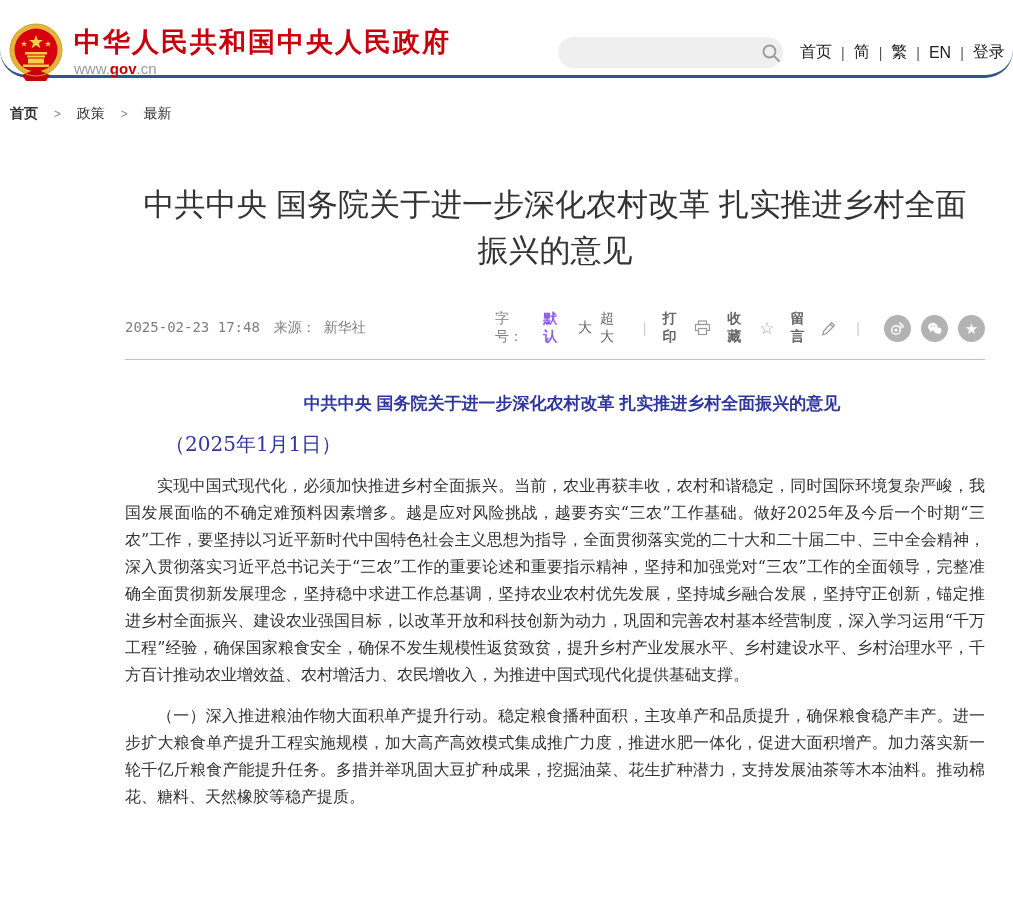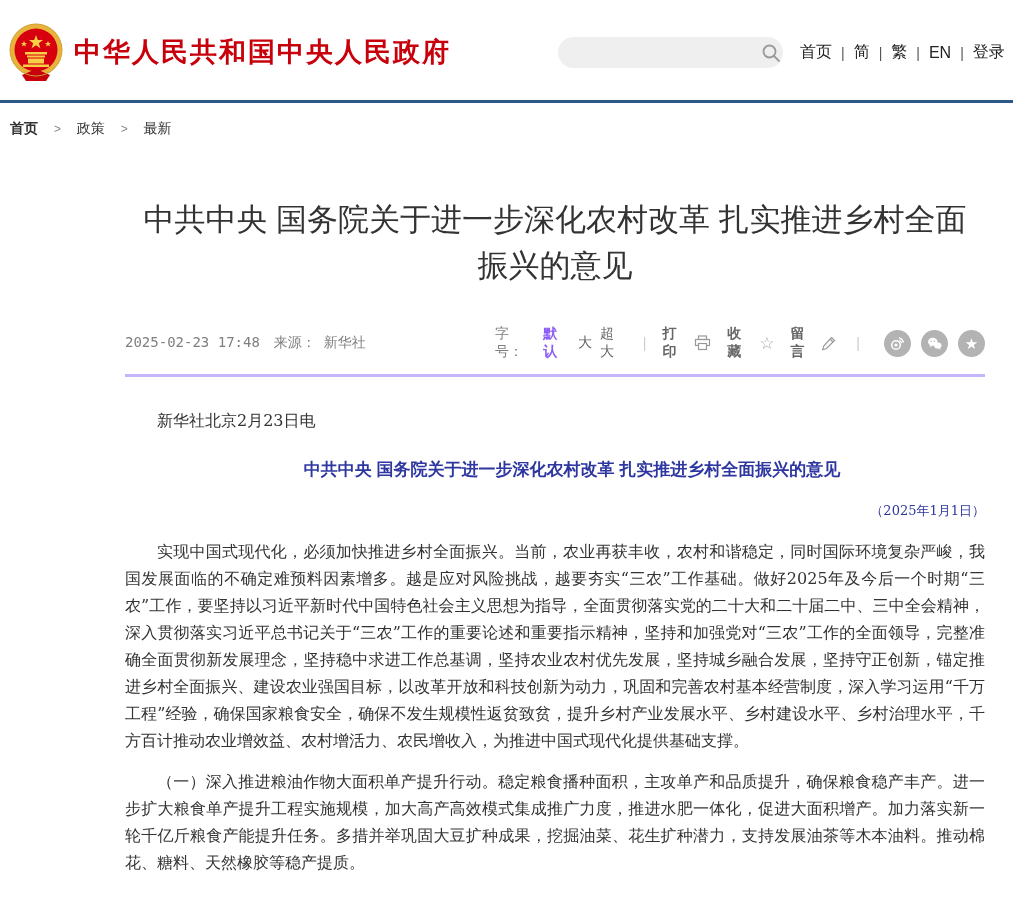--- a/index.html
+++ b/index.html
@@ -1,51 +1,51 @@
 <!DOCTYPE html>
 <html><head>
 <meta charset="utf-8">
 <style>
   * { box-sizing: border-box; margin: 0; padding: 0; }
   html, body { width: 1013px; height: 911px; overflow: hidden; background: #fff;
     font-family: "Liberation Sans", "DejaVu Sans", sans-serif; }
 
   
-  .header { position: relative; height: 103px; border-bottom: 3px solid #2c5788; background:#fff; }
+  .header { position: relative; height: 78px; border-bottom: 3px solid #2c5788; background:#fff;border-radius:28px; }
   .logo-wrap { position: absolute; left: 8px; top: 23px; display: flex; align-items: center; }
   .emblem { width: 56px; height: 58px; flex: 0 0 auto; }
   .site-text { margin-left: 10px; }
   .site-title { color: #c7000b; font-size: 27px; font-weight: bold; letter-spacing: 2px; line-height: 30px; }
   .site-url { font-size: 15px; color: #9a9a9a; margin-top: 3px; }
   .site-url .gov { color: #c7000b; font-weight: bold; }
 
   .search-box { position: absolute; left: 558px; top: 37px; width: 225px; height: 31px;
     background: #efefef; border-radius: 16px; display: flex; align-items: center; }
   .search-input { flex: 1; border: none; outline: none; background: transparent;
     padding: 0 6px 0 16px; font-size: 14px; color: #333; height: 100%; }
   .search-icon { width: 20px; height: 20px; margin-right: 12px; flex: 0 0 auto; cursor: pointer; }
 
   .top-nav { position: absolute; left: 800px; top: 42px; white-space: nowrap;
     font-size: 16px; color: #222; display: flex; align-items: center; }
   .top-nav .nav-item { color: #222; cursor: pointer; text-decoration: none; }
   .top-nav .pipe { color: #555; margin: 0 9px; font-size: 14px; }
 
   
-  .breadcrumb { padding: 17px 16px 15px 10px; font-size: 14px; color: #333; }
+  .breadcrumb { padding: 17px 16px 15px 10px; font-size: 14px; color: #333; margin-top: 10px; }
   .breadcrumb .crumb { cursor: pointer; }
   .breadcrumb .crumb-home { font-weight: bold; }
   .breadcrumb .crumb-sep { color: #888; margin: 0 12px; font-size: 12px; }
 
   
   .content { width: 860px; margin-left: 125px; }
   .article-title { margin: 44px 10px 36px; text-align: center; font-size: 31px;
     line-height: 46px; color: #333; font-weight: 400; }
 
   .meta-row { display: flex; align-items: center; font-size: 14px; color: #888;
-    padding-bottom: 13px; border-bottom: 3px solid #c4b5fd; }
+    padding-bottom: 13px; border-bottom: 1px solid #c4b5fd; }
   .meta-left { width: 370px; color: #7f7f7f; }
   .meta-left .dt { font-family: "DejaVu Sans Mono", monospace; letter-spacing: 0; }
   .meta-right { display: flex; align-items: center; flex: 1; }
   .fs-label { color: #7f7f7f; }
   .fs-opt { margin-left: 8px; color: #666; cursor: pointer; }
   .fs-opt.active { color: #8b5cf6; font-weight: bold; font-family: Liberation Serif, serif; }
   .meta-pipe { color: #ccc; margin: 0 16px; }
   .tool { display: inline-flex; align-items: center; color: #666; cursor: pointer; margin-right: 16px; font-weight: bold; }
   .tool .t-icon { margin-left: 6px; display: inline-flex; align-items: center; }
   .star-glyph { font-size: 17px; color: #aaa; line-height: 1; }
@@ -55,21 +55,21 @@
     color: #fff; cursor: pointer; }
   .qzone-star { font-size: 15px; line-height: 1; color: #fff; }
 
   
   .article-body { margin-top: 30px; font-family: "DejaVu Serif", "Liberation Serif", serif;
     font-size: 16px; color: #333; line-height: 27px; text-align: justify; }
   .article-body p { text-indent: 2em; margin-bottom: 14px; }
   .doc-center-title { text-align: center; text-indent: 0; color: #2e36a0; font-weight: bold;
     font-size: 17px; font-family: "Liberation Sans", "DejaVu Sans", sans-serif;
     margin: 22px 0 6px; }
-  .doc-center-date { text-align: right; text-indent: 0; color: #2e36a0; font-size: 13px; margin-bottom: 20px; }
+  .doc-center-date { text-align: left; text-indent: 0; color: #2e36a0; font-size: 20px; margin-bottom: 20px; }
   .section-heading { font-weight: bold; color: #333; text-indent: 2em;
     font-family: "Liberation Sans", "DejaVu Sans", sans-serif; font-size: 16px;
     margin: 22px 0 20px; }
 </style>
 </head>
 <body>
 
 <div class="header">
   <div class="logo-wrap">
     <svg class="emblem" viewBox="0 0 56 58">
@@ -80,20 +80,21 @@
       <polygon points="28,12 29.8,17 35,17 30.8,20.2 32.4,25.2 28,22.2 23.6,25.2 25.2,20.2 21,17 26.2,17" fill="#f7d046"></polygon>
       <polygon points="16,18 16.8,20 19,20 17.3,21.3 18,23.4 16,22.2 14,23.4 14.7,21.3 13,20 15.2,20" fill="#f7d046"></polygon>
       <polygon points="40,18 40.8,20 43,20 41.3,21.3 42,23.4 40,22.2 38,23.4 38.7,21.3 37,20 39.2,20" fill="#f7d046"></polygon>
       <rect x="17" y="29" width="22" height="2.5" fill="#f7d046"></rect>
       <rect x="19" y="32.5" width="18" height="2" fill="#f7d046"></rect>
       <rect x="20" y="35.5" width="16" height="5" fill="#f7d046"></rect>
       <rect x="15" y="41.5" width="26" height="2.5" fill="#f7d046"></rect>
     </svg>
     <div class="site-text">
       <div class="site-title">中华人民共和国中央人民政府</div>
+      <div class="site-url"><span>www.</span><span class="gov">gov</span><span>.cn</span></div>
     </div>
   </div>
 
   <div class="search-box">
     <input class="search-input" type="text" placeholder="" style="">
     <svg class="search-icon" viewBox="0 0 20 20">
       <circle cx="8.5" cy="8.5" r="6" fill="none" stroke="#9a9a9a" stroke-width="1.8"></circle>
       <line x1="13" y1="13" x2="18" y2="18" stroke="#9a9a9a" stroke-width="1.8" stroke-linecap="round"></line>
     </svg>
   </div>
@@ -184,20 +185,19 @@
           </svg>
         </span>
         <span class="share-circle">
           <span class="qzone-star">★</span>
         </span>
       </span>
     </div>
   </div>
 
   <div class="article-body">
-    <p>新华社北京2月23日电</p>
     <p class="doc-center-title">中共中央 国务院关于进一步深化农村改革 扎实推进乡村全面振兴的意见</p>
     <p class="doc-center-date">（2025年1月1日）</p>
     <p>实现中国式现代化，必须加快推进乡村全面振兴。当前，农业再获丰收，农村和谐稳定，同时国际环境复杂严峻，我国发展面临的不确定难预料因素增多。越是应对风险挑战，越要夯实“三农”工作基础。做好2025年及今后一个时期“三农”工作，要坚持以习近平新时代中国特色社会主义思想为指导，全面贯彻落实党的二十大和二十届二中、三中全会精神，深入贯彻落实习近平总书记关于“三农”工作的重要论述和重要指示精神，坚持和加强党对“三农”工作的全面领导，完整准确全面贯彻新发展理念，坚持稳中求进工作总基调，坚持农业农村优先发展，坚持城乡融合发展，坚持守正创新，锚定推进乡村全面振兴、建设农业强国目标，以改革开放和科技创新为动力，巩固和完善农村基本经营制度，深入学习运用“千万工程”经验，确保国家粮食安全，确保不发生规模性返贫致贫，提升乡村产业发展水平、乡村建设水平、乡村治理水平，千方百计推动农业增效益、农村增活力、农民增收入，为推进中国式现代化提供基础支撑。</p>
     <p>（一）深入推进粮油作物大面积单产提升行动。稳定粮食播种面积，主攻单产和品质提升，确保粮食稳产丰产。进一步扩大粮食单产提升工程实施规模，加大高产高效模式集成推广力度，推进水肥一体化，促进大面积增产。加力落实新一轮千亿斤粮食产能提升任务。多措并举巩固大豆扩种成果，挖掘油菜、花生扩种潜力，支持发展油茶等木本油料。推动棉花、糖料、天然橡胶等稳产提质。</p>
 
   </div>
 </div>
 
 </body></html>

